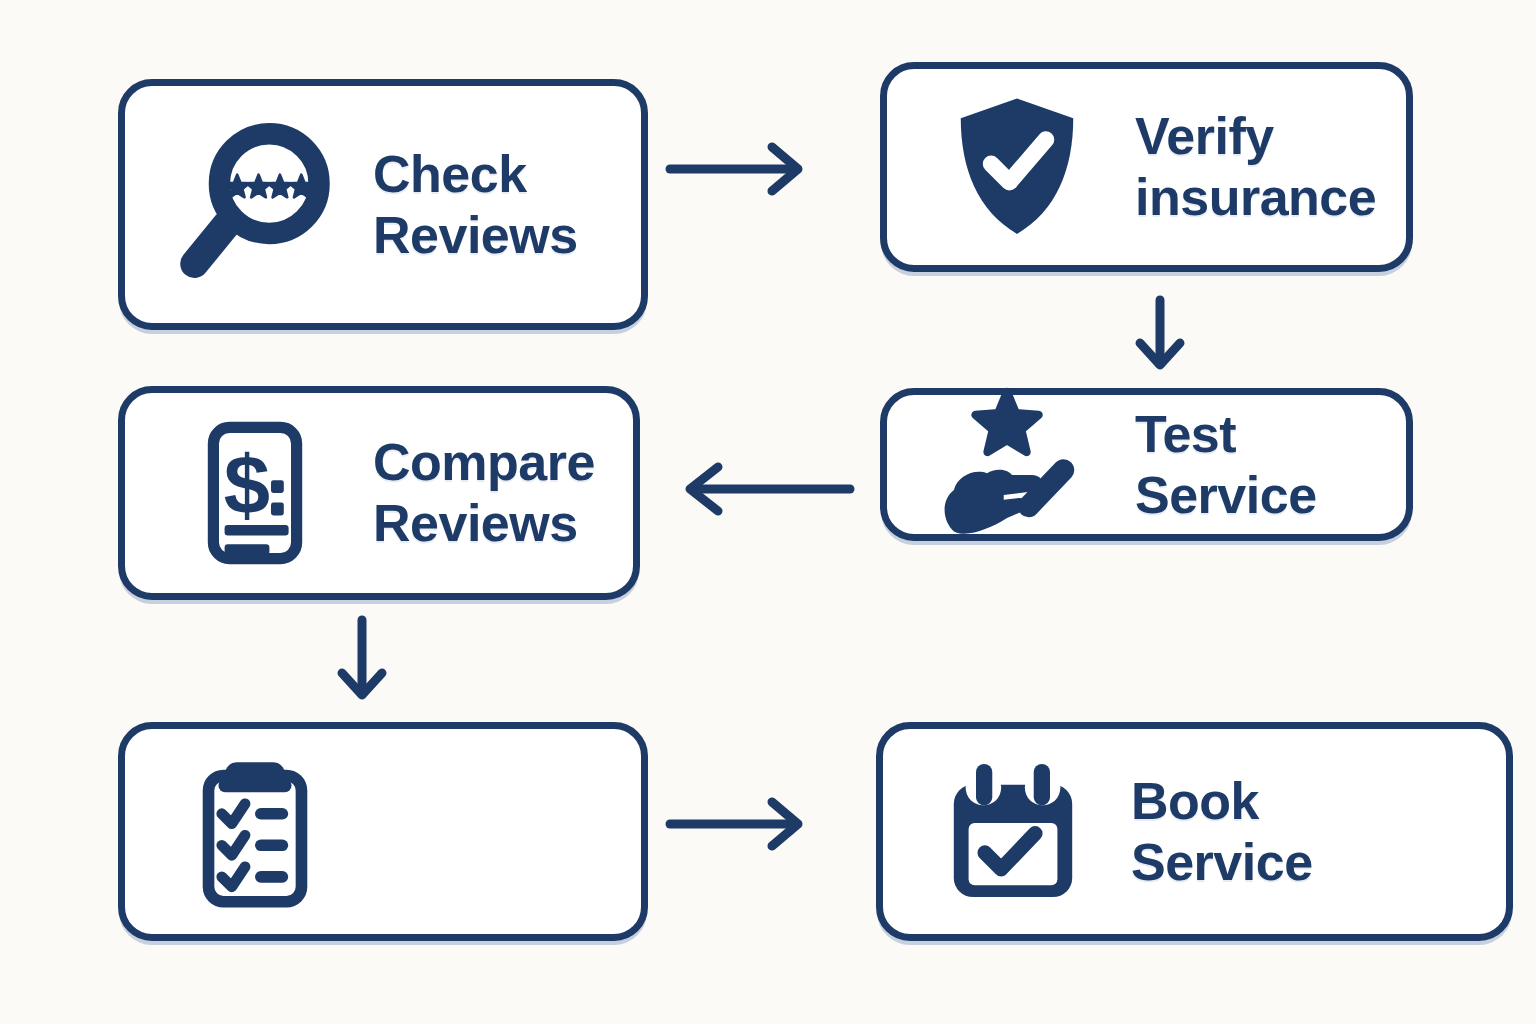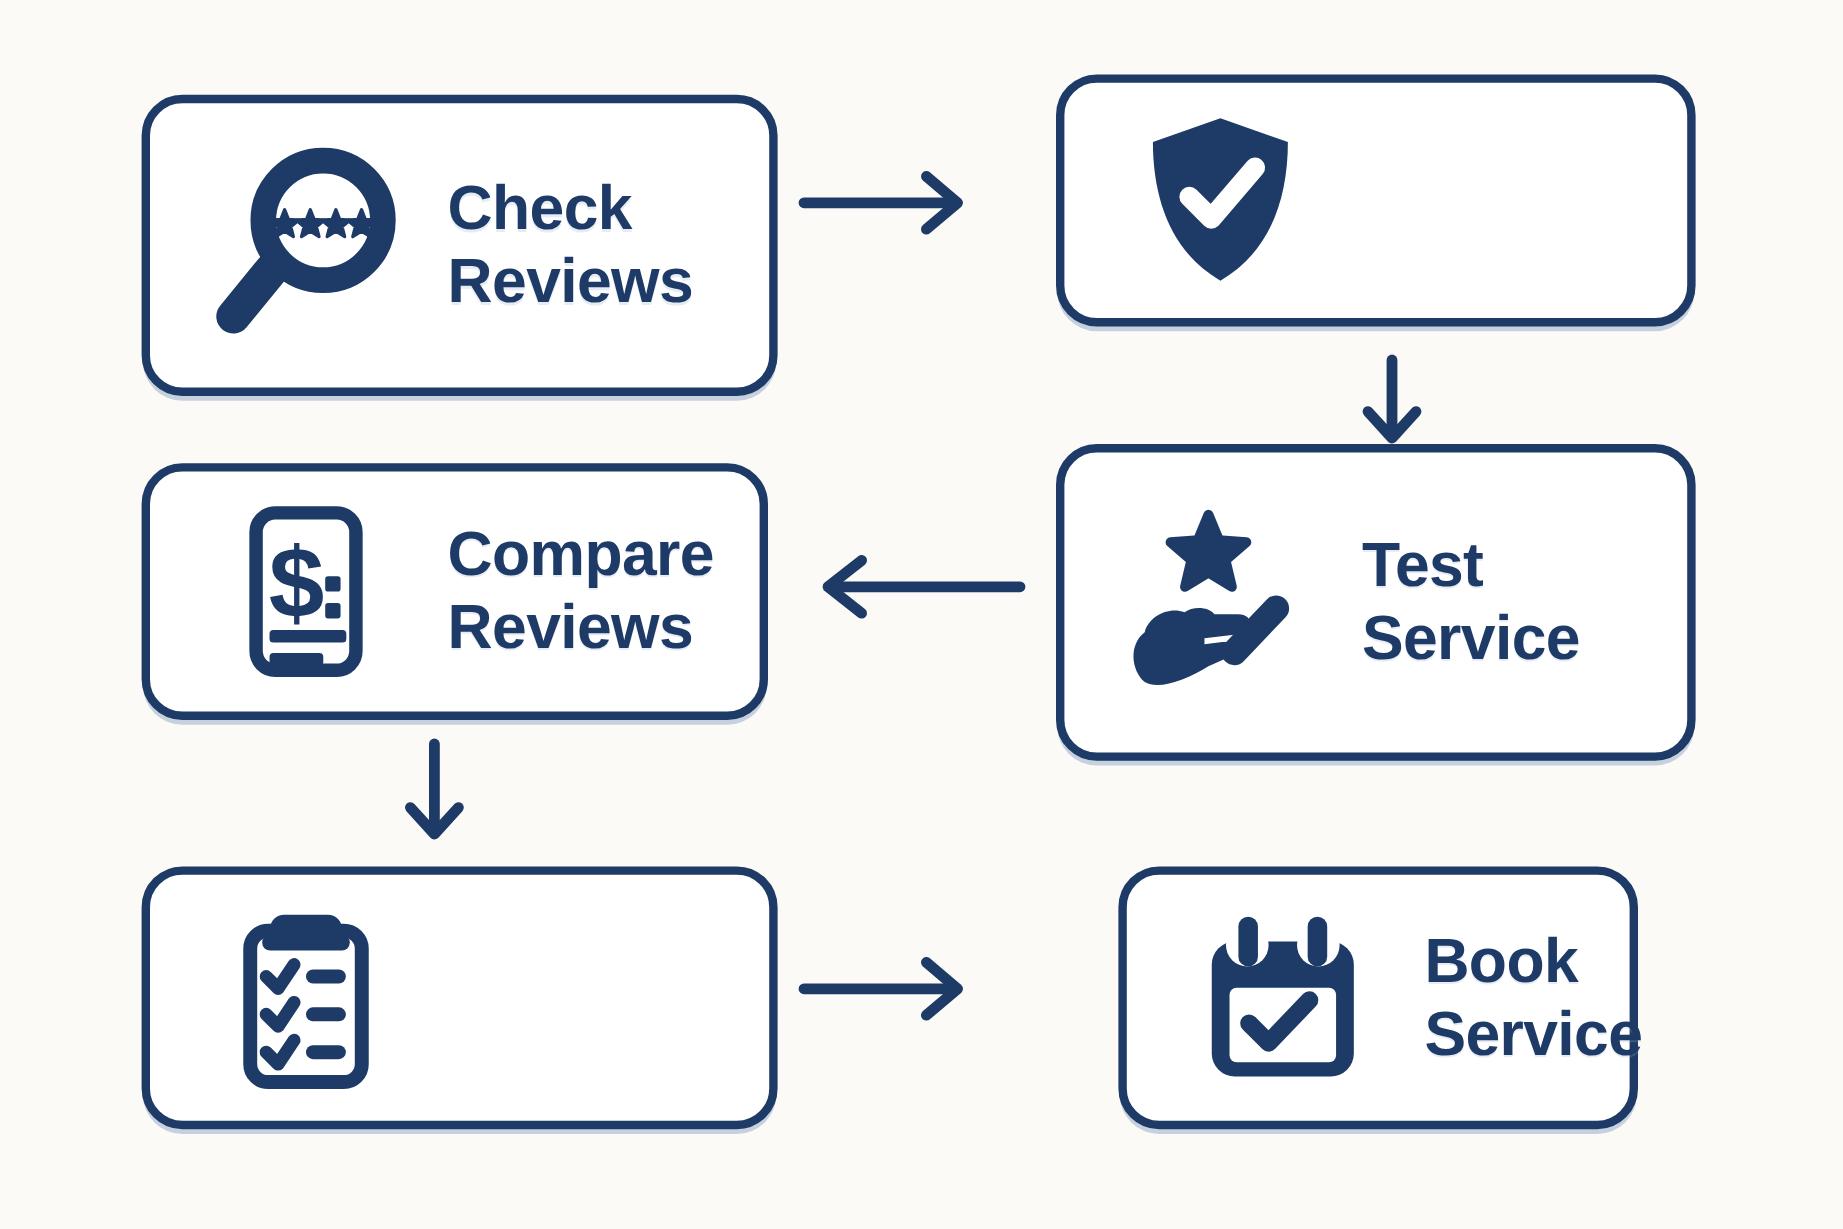--- a/index.html
+++ b/index.html
@@ -85,40 +85,44 @@
     </h2>
   </section>
 
   <section class="node" style="left:880px;top:62px;width:533px;height:210px">
     <span class="icon">
       <svg viewBox="0 0 100 100" width="152" height="152">
         <path class="ico-fill" d="M50,5 L87,18 C87,51 76,79 50,94 C24,79 13,51 13,18 Z"></path>
         <polyline points="33,48 45,60 69,32" fill="none" stroke="#ffffff" stroke-width="11" stroke-linecap="round" stroke-linejoin="round"></polyline>
       </svg>
     </span>
+    <h2 class="label">
+      <span>Verify</span>
+      <span>insurance</span>
+    </h2>
   </section>
 
   <section class="node" style="left:118px;top:386px;width:522px;height:214px">
     <span class="icon">
       <svg viewBox="0 0 100 100" width="160" height="160">
         <rect class="ico-stroke" x="24" y="9" width="52" height="82" rx="10" stroke-width="7"></rect>
         <text x="45" y="63" font-size="52" font-weight="bold" text-anchor="middle" fill="var(--accent)" font-family="Liberation Sans, sans-serif">$</text>
         <rect class="ico-fill" x="60" y="42" width="8" height="8" rx="1.5"></rect>
         <rect class="ico-fill" x="60" y="56" width="8" height="8" rx="1.5"></rect>
         <rect class="ico-fill" x="31" y="70" width="40" height="6.5" rx="2"></rect>
         <rect class="ico-fill" x="31" y="82" width="28" height="6.5" rx="2"></rect>
       </svg>
     </span>
     <h2 class="label">
       <span>Compare</span>
       <span>Reviews</span>
     </h2>
   </section>
 
-  <section class="node" style="left:880px;top:370px;width:533px;height:264px">
+  <section class="node" style="left:880px;top:388px;width:533px;height:153px">
     <span class="icon">
       <svg viewBox="0 0 100 100" width="166" height="166">
         <use href="#star-l" x="44" y="26" class="ico-fill" stroke="var(--accent)" stroke-width="5" stroke-linejoin="round"></use>
         <path class="ico-fill" d="M12,90 C5,84 4,71 12,65 C14,57 24,52 32,55 C36,52 44,52 47,56
                  L59,56 C67,56 67,65 59,66 L42,68 L42,71 L50,70 C57,69 59,75 53,78
                  L44,82 C33,89 19,94 12,90 Z"></path>
         <line class="ico-stroke" x1="57" y1="75" x2="78" y2="53" stroke-width="13" stroke-linecap="round"></line>
       </svg>
     </span>
     <h2 class="label">
@@ -140,21 +144,21 @@
         </g>
         <g class="ico-fill">
           <rect x="50" y="35.5" width="20" height="7" rx="3.5"></rect>
           <rect x="50" y="54.5" width="20" height="7" rx="3.5"></rect>
           <rect x="50" y="73.5" width="20" height="7" rx="3.5"></rect>
         </g>
       </svg>
     </span>
   </section>
 
-  <section class="node" style="left:932px;top:722px;width:433px;height:219px">
+  <section class="node" style="left:876px;top:722px;width:637px;height:219px">
     <span class="icon">
       <svg viewBox="0 0 100 100" width="148" height="148">
         <rect class="ico-fill" x="10" y="18" width="80" height="76" rx="13"></rect>
         <circle cx="30" cy="20" r="12" fill="#ffffff"></circle>
         <circle cx="70" cy="20" r="12" fill="#ffffff"></circle>
         <rect class="ico-fill" x="25" y="4" width="11" height="28" rx="5.5"></rect>
         <rect class="ico-fill" x="64" y="4" width="11" height="28" rx="5.5"></rect>
         <rect x="20" y="44" width="60" height="42" rx="4" fill="#ffffff"></rect>
         <polyline points="31,64 42,75 65,51" fill="none" stroke="var(--accent)" stroke-width="10" stroke-linecap="round" stroke-linejoin="round"></polyline>
       </svg>

